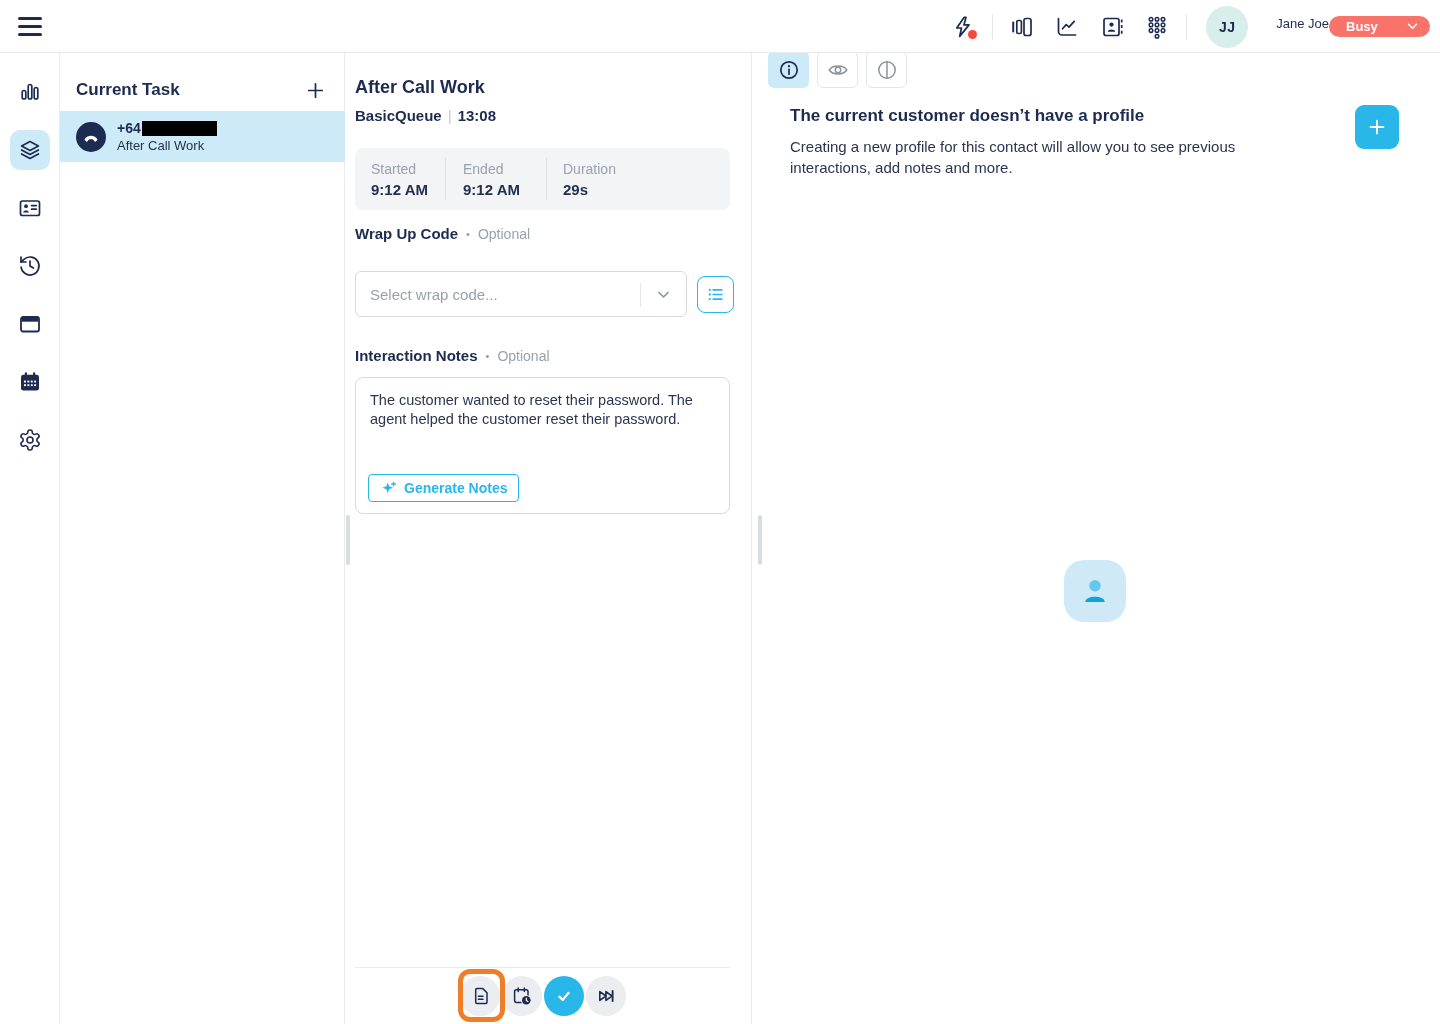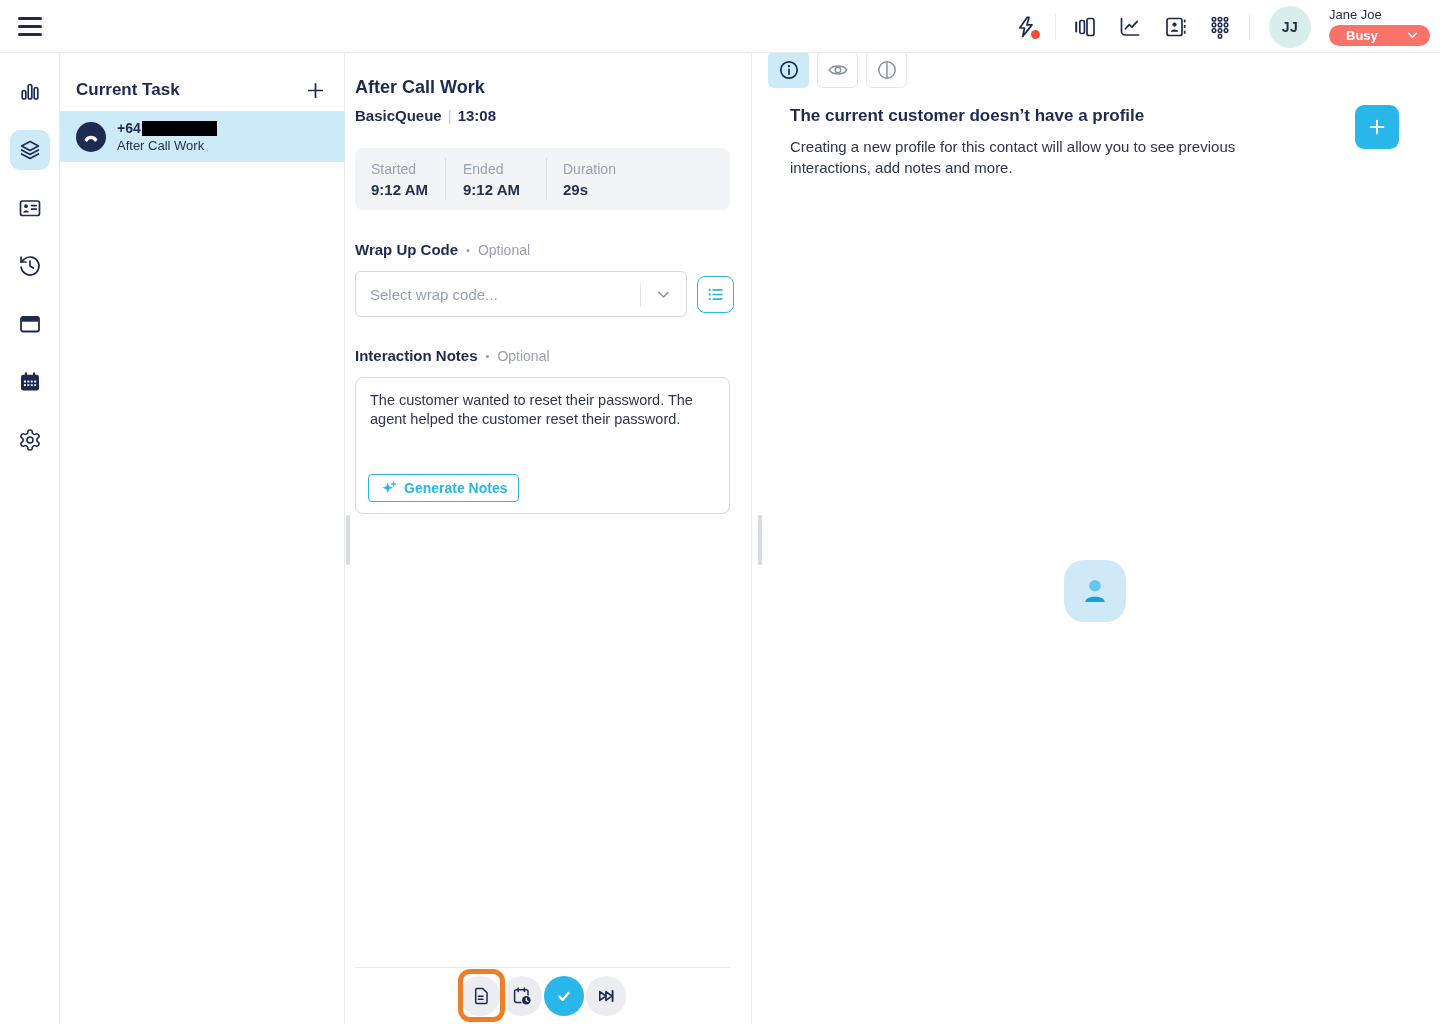--- a/index.html
+++ b/index.html
@@ -10,21 +10,21 @@
   
   .topbar { position:absolute; left:0; top:0; width:1440px; height:53px; background:#fff; border-bottom:1px solid #e8eaed; z-index:5; }
   .hamburger { position:absolute; left:18px; top:15px; width:24px; height:23px; background:none; border:none; cursor:pointer; display:flex; flex-direction:column; justify-content:space-between; padding:2px 0; }
   .hamburger span { display:block; height:2.6px; width:100%; background:#1d2b50; border-radius:2px; }
   .topbar-right { position:absolute; right:10px; top:0; height:53px; display:flex; align-items:center; }
   .tb-btn { width:38px; height:38px; border:none; background:none; display:flex; align-items:center; justify-content:center; cursor:pointer; position:relative; }
   .tb-btn + .tb-btn { margin-left:7px; }
   .red-dot { position:absolute; right:5px; bottom:7px; width:9px; height:9px; border-radius:50%; background:#f4493d; }
   .vdiv { width:1px; height:26px; background:#e5e8ec; margin:0 10px; }
   .avatar { width:42px; height:42px; border-radius:50%; background:#d7eeeb; display:flex; align-items:center; justify-content:center; font-weight:700; font-size:14px; letter-spacing:.4px; color:#1d2b50; margin-left:9px; }
-  .user-block { margin-left:18px; display:flex; flex-direction:column; }
+  .user-block { margin-left:28px; display:flex; }
   .user-name { font-size:13px; color:#1d2b50; margin-bottom:3px; }
   .status-pill { width:101px; height:21px; background:#f9736b; border-radius:11px; border:none; color:#fff; font-weight:700; font-size:13px; display:flex; align-items:center; justify-content:space-between; padding:0 12px 0 17px; cursor:pointer; font-family:"Liberation Sans",sans-serif; }
 
   
   .rail { position:absolute; left:0; top:53px; width:60px; height:971px; background:#fff; border-right:1px solid #e8eaed; display:flex; flex-direction:column; align-items:center; padding-top:19px; gap:18px; z-index:4; }
   .rail-btn { width:40px; height:40px; border:none; background:none; border-radius:10px; display:flex; align-items:center; justify-content:center; cursor:pointer; }
   .rail-btn.active { background:#cdeaf9; }
 
   
   .task-panel { position:absolute; left:60px; top:53px; width:285px; height:971px; background:#fff; border-right:1px solid #e8eaed; }
@@ -43,21 +43,21 @@
   .detail-title { position:absolute; left:10px; top:24px; font-size:18px; font-weight:700; color:#1d2b50; }
   .queue-line { position:absolute; left:10px; top:54px; font-size:15px; font-weight:700; color:#1d2b50; }
   .queue-sep { color:#c3c9d1; font-weight:400; padding:0 6px; }
   .stats-box { position:absolute; left:10px; top:95px; width:375px; height:62px; background:#f2f4f6; border-radius:8px; display:flex; align-items:center; }
   .stat-col { display:flex; flex-direction:column; gap:4px; padding-left:16px; }
   .stat-col.c1 { width:90px; } .stat-col.c2 { width:100px; padding-left:17px; } .stat-col.c3 { padding-left:16px; }
   .stat-label { font-size:14px; color:#9aa2af; }
   .stat-value { font-size:15px; font-weight:600; color:#24304f; }
   .stat-div { width:1px; height:42px; background:#dde0e4; }
   .field-label-row { position:absolute; left:10px; display:flex; align-items:center; gap:8px; }
-  .row-wrap { top:188px; } .row-notes { top:294px; }
+  .row-wrap { top:172px; } .row-notes { top:294px; }
   .field-label { font-size:15px; font-weight:700; color:#1d2b50; }
   .dot-sep { font-size:11px; color:#8f98a5; }
   .optional { font-size:14px; color:#98a1ad; }
   .select-row { position:absolute; left:10px; top:218px; display:flex; align-items:center; gap:10px; }
   .select-box { width:332px; height:46px; border:1px solid #d6dade; border-radius:6px; background:#fff; display:flex; align-items:center; cursor:pointer; position:relative; }
   .select-placeholder { font-size:15px; color:#98a1ad; padding-left:14px; }
   .select-divider { position:absolute; right:45px; top:11px; width:1px; height:24px; background:#e3e6ea; }
   .select-chevron { position:absolute; right:16px; top:19px; }
   .list-btn { width:37px; height:37px; border:1.5px solid #29b6ea; border-radius:8px; background:#fff; display:flex; align-items:center; justify-content:center; cursor:pointer; }
   .notes-box { position:absolute; left:10px; top:324px; width:375px; height:137px; border:1px solid #d6dade; border-radius:8px; background:#fff; }

